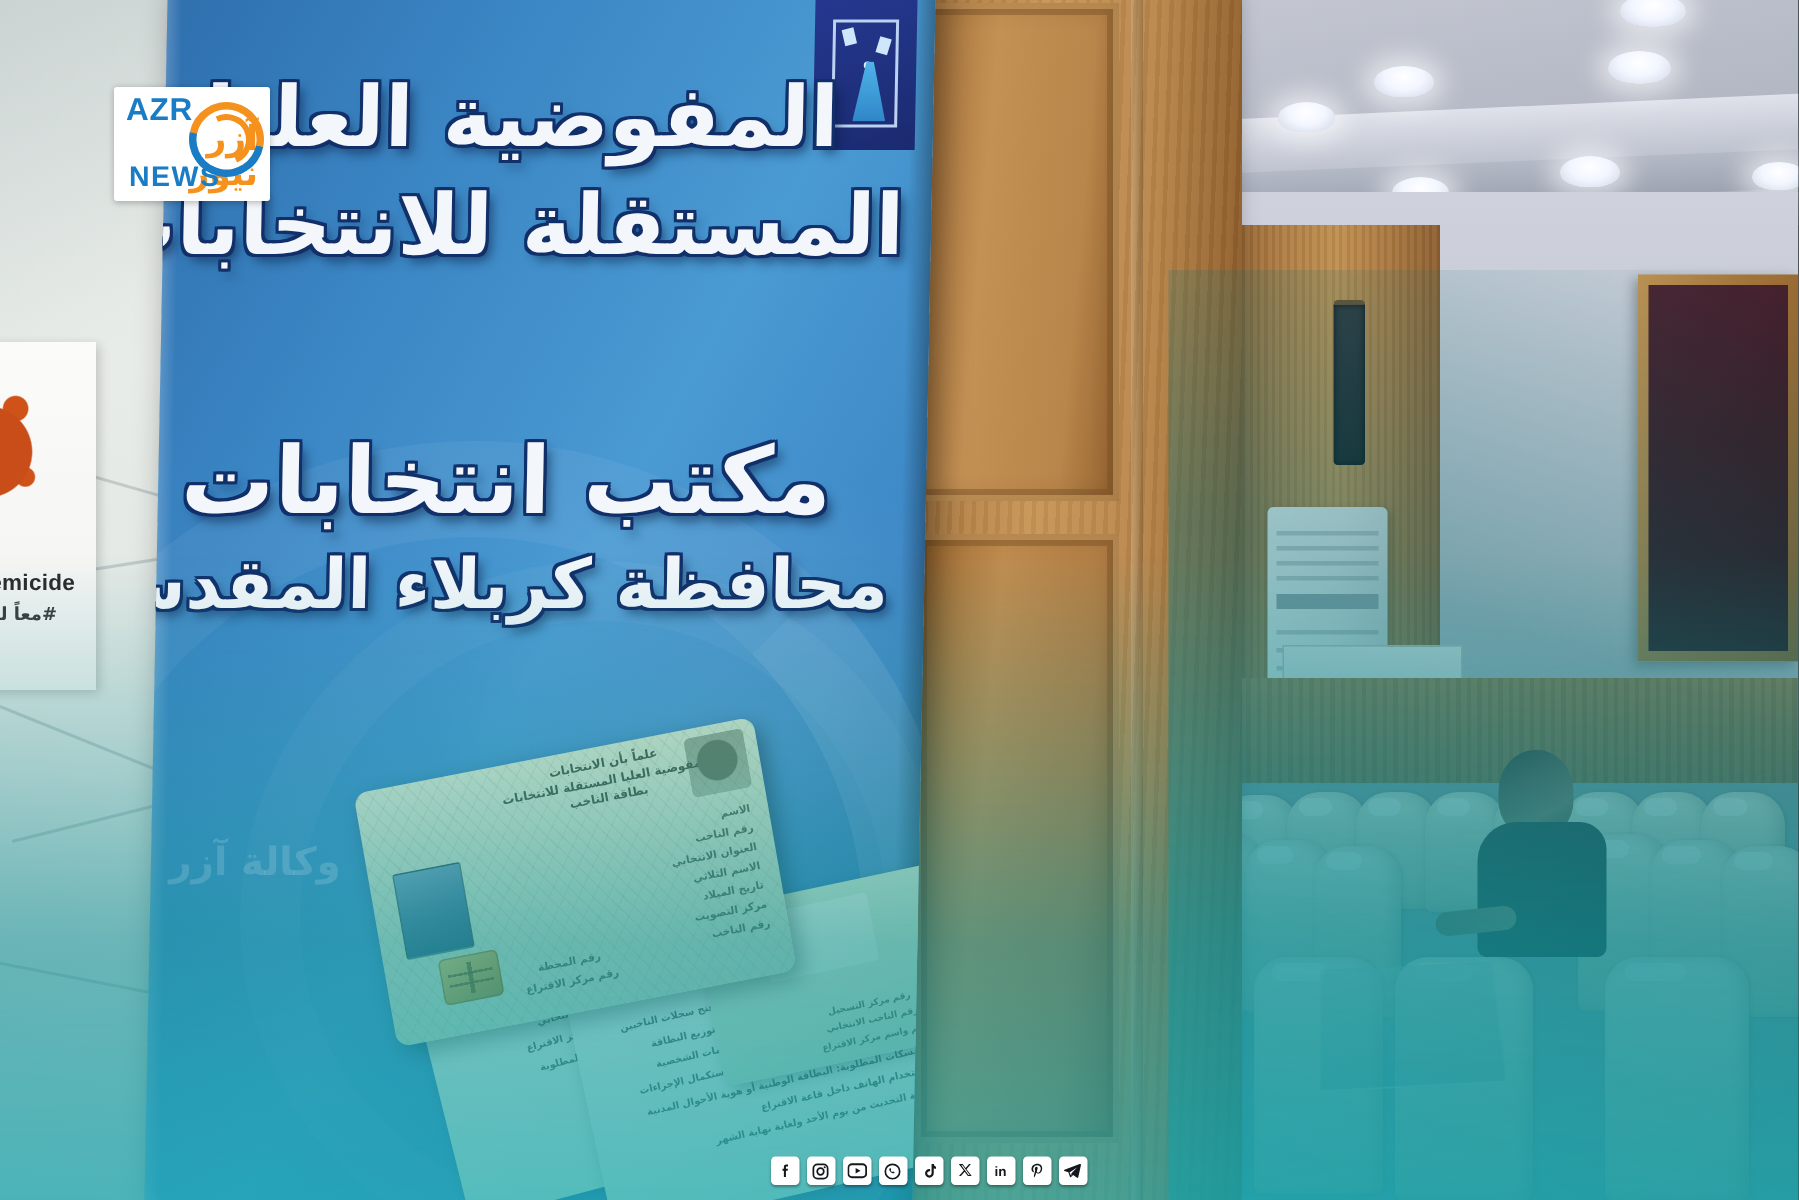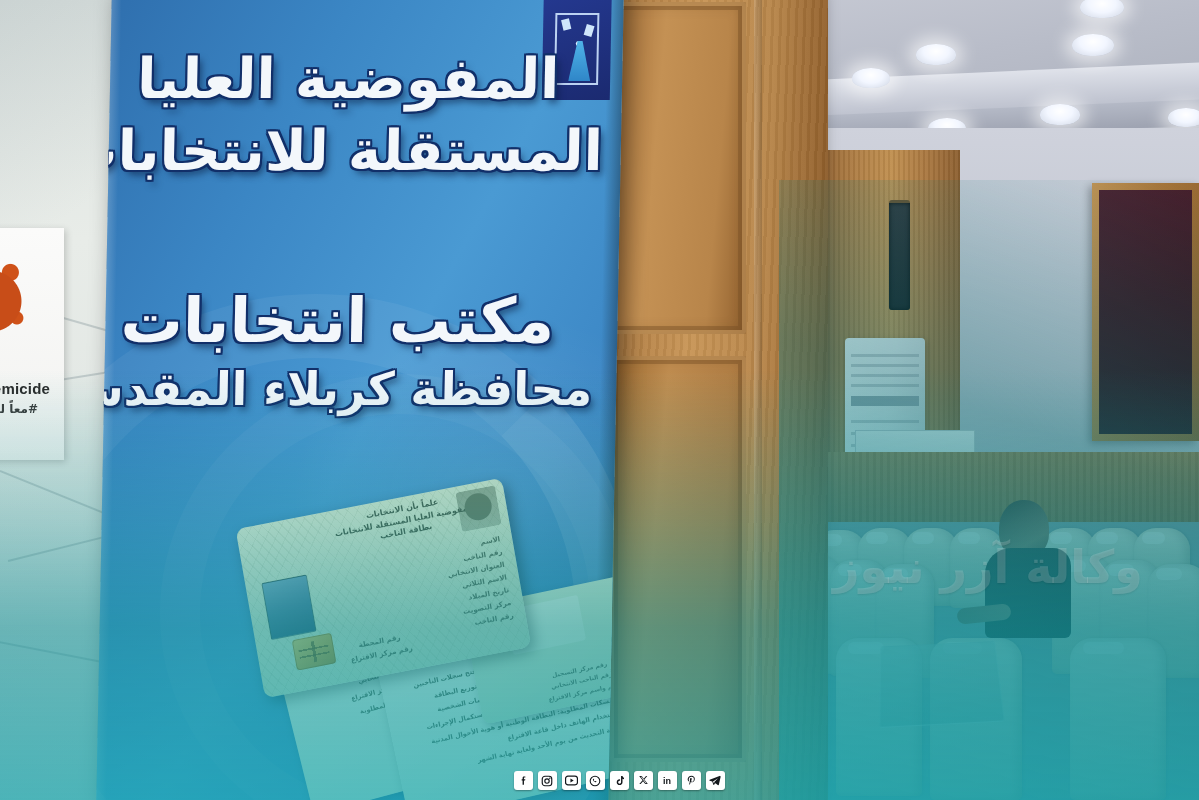--- a/index.html
+++ b/index.html
@@ -545,22 +545,29 @@
       <div class="card-photo"></div>
       <div class="card-chip"></div>
       <div class="card-lines">الاسم<br>رقم الناخب<br>العنوان الانتخابي<br>الاسم الثلاثي<br>تاريخ الميلاد<br>مركز التصويت<br>رقم الناخب</div>
       <div class="card-lines2">رقم المحطة<br>رقم مركز الاقتراع</div>
     </div>
   </div>
 
   <div class="teal"></div>
   <div class="teal-r"></div>
 
-  <div class="wm-big">وكالة آزر نيوز</div>
-
+  <div class="wm-small">وكالة آزر</div>
+
+  <div class="azr">
+    <div class="azr-en1">AZR</div>
+    <div class="azr-ar">آزر نيوز</div>
+    <div class="azr-en2">NEWS</div>
+    <div class="azr-ring"></div>
+    <div class="azr-ring2"></div>
+  </div>
 
   <div class="brand">
     <div class="socials">
 
       <div class="sic">
         <svg width="11" height="11" viewBox="0 0 24 24">
             <path fill="#14181c" d="M15.5 3h-2.3C10.9 3 10 4.5 10 6.4V9H8v3h2v9h3v-9h2.4l.6-3H13V6.6c0-.5.2-.9.8-.9h2.2V3z"></path>
           </svg>
       </div>
 

